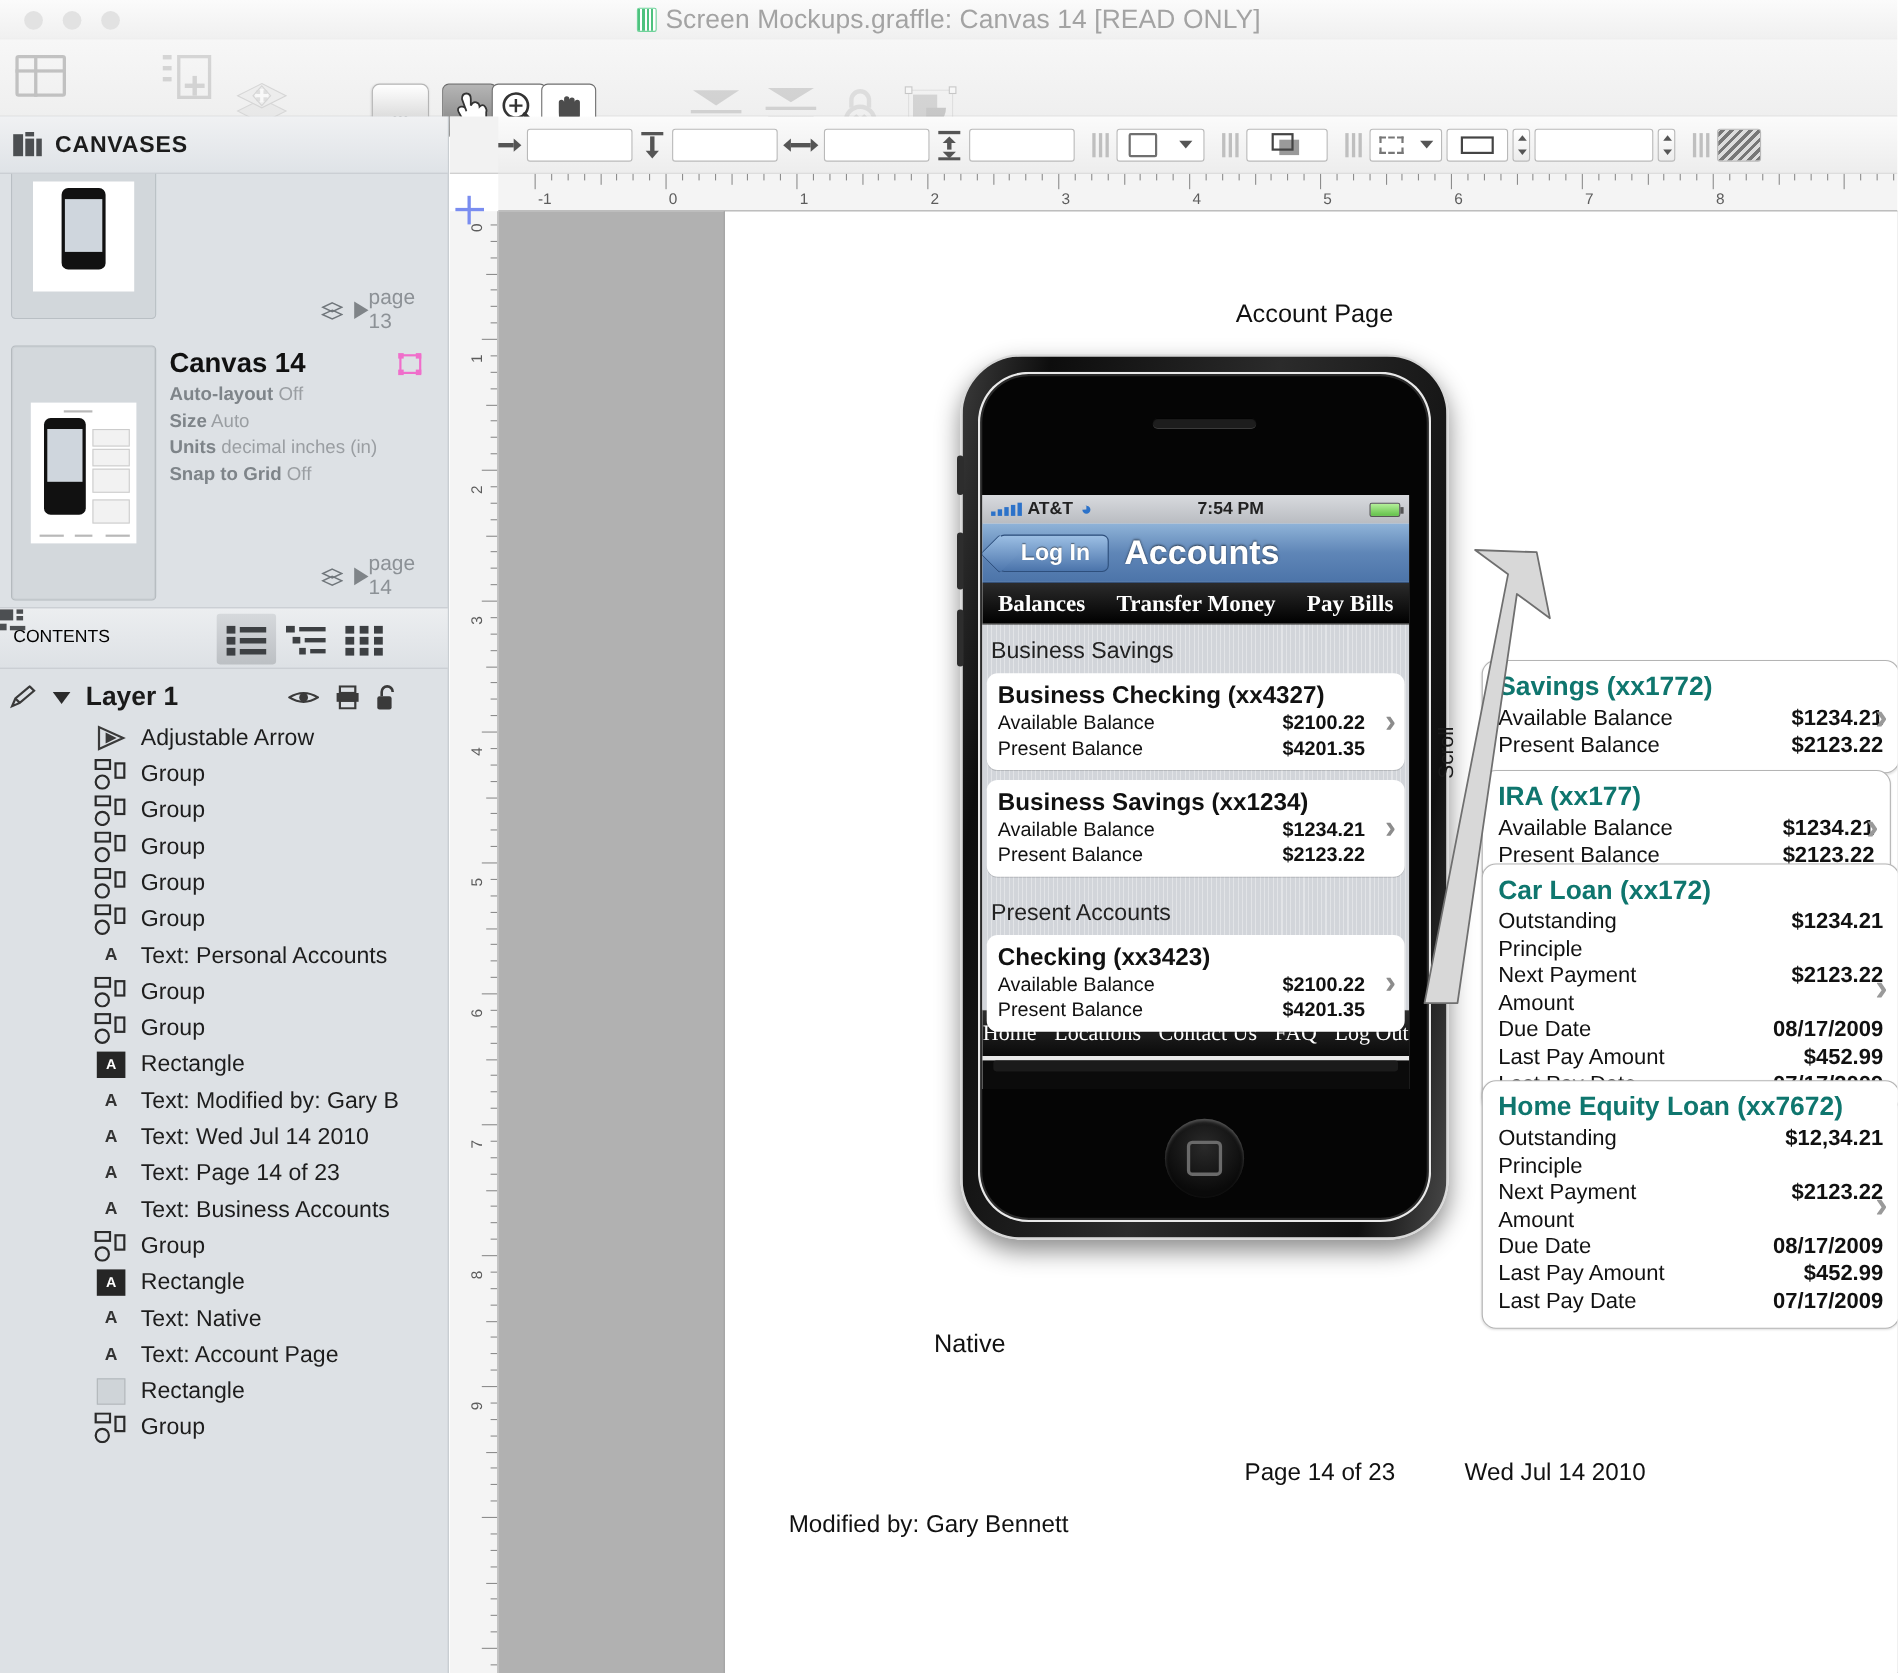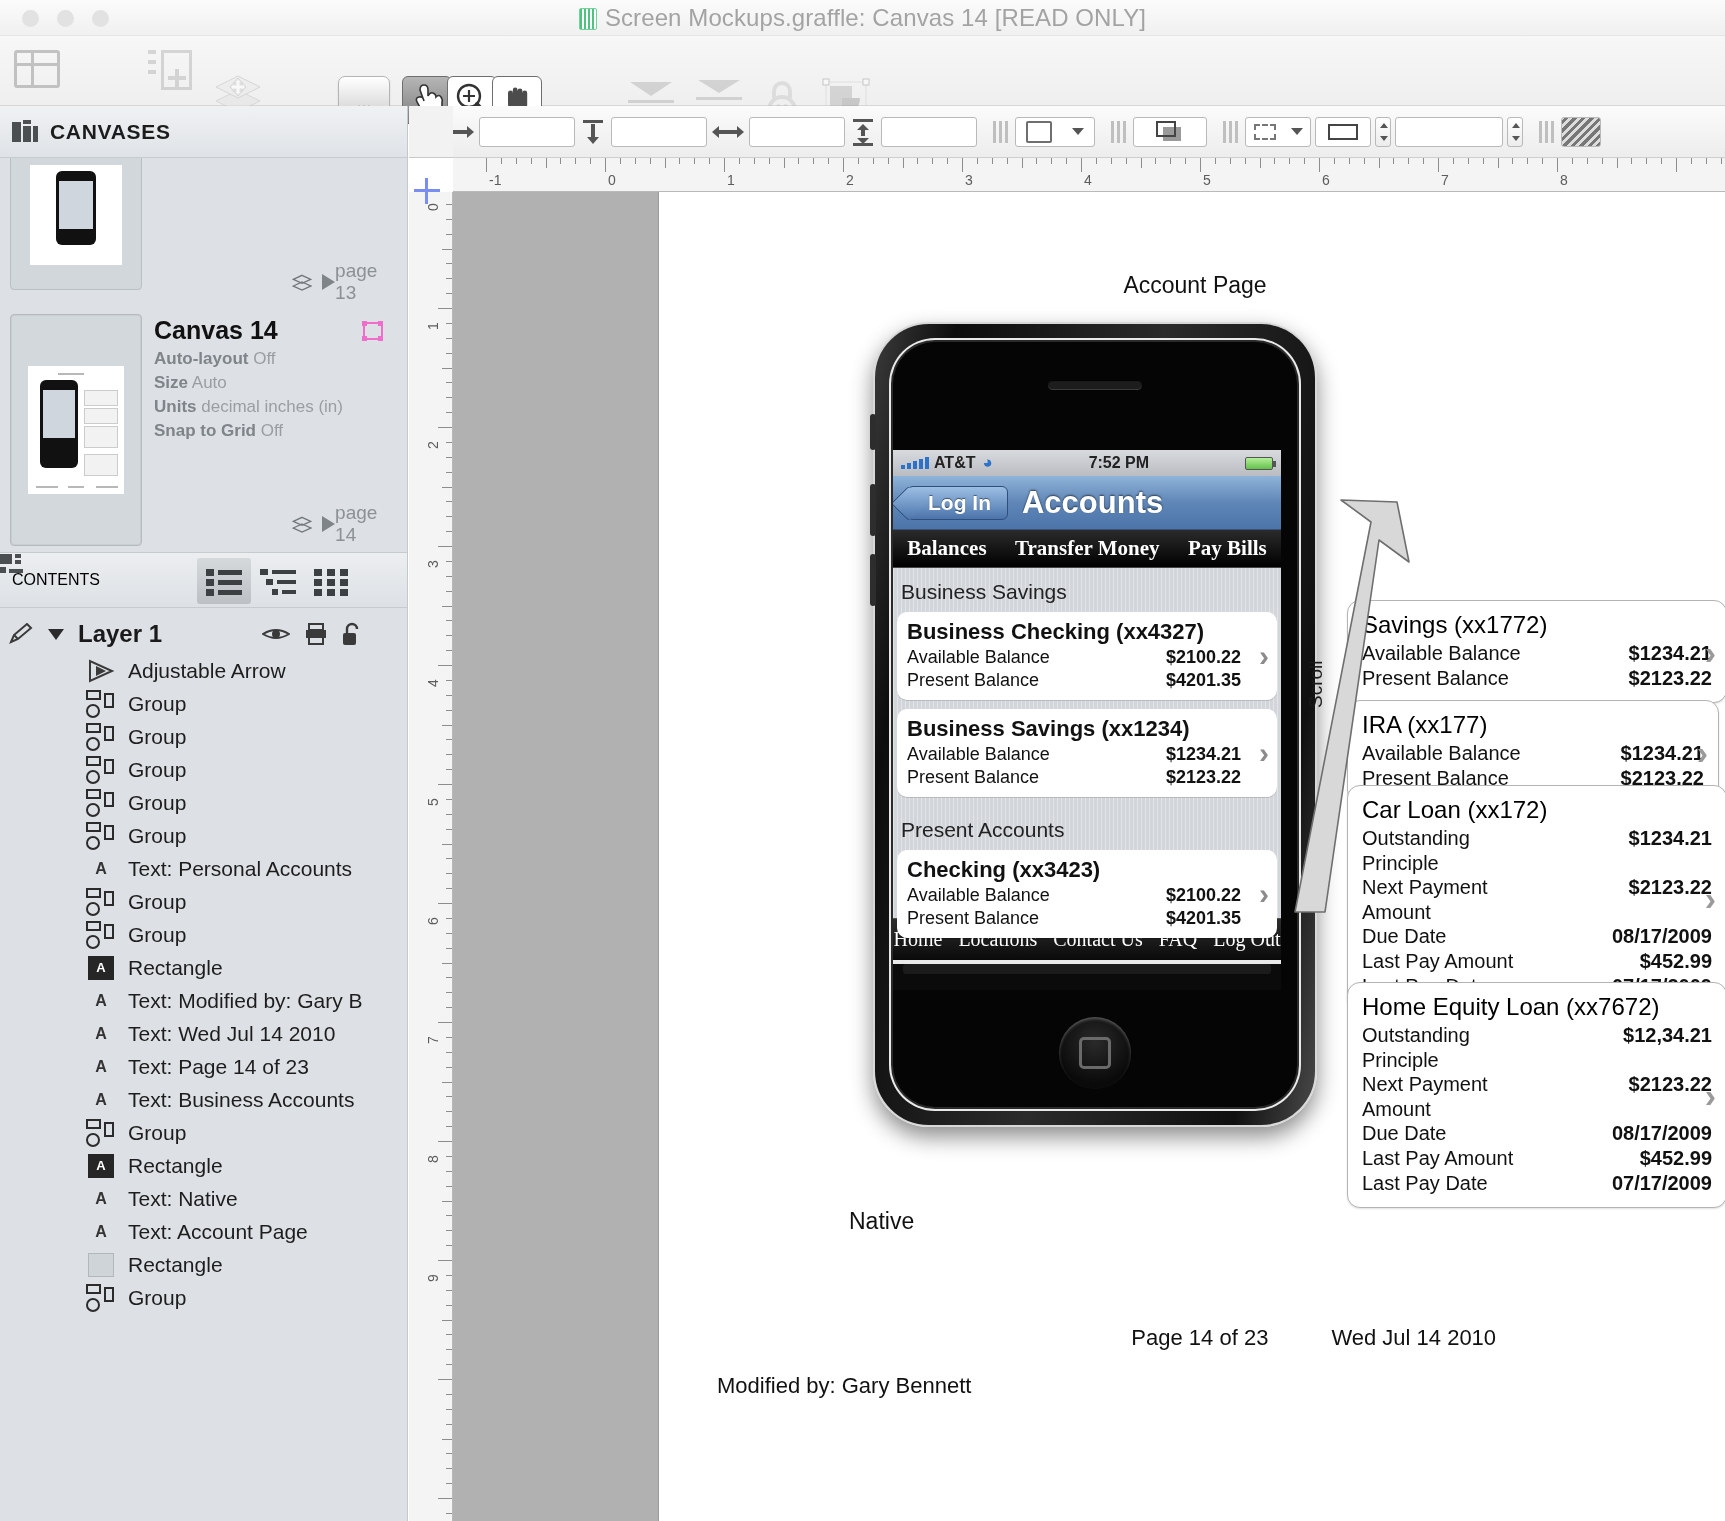--- a/index.html
+++ b/index.html
@@ -284,21 +284,21 @@
   }
   .screen-bottom { height:30px; background:#0b0b0b; }
   .screen-bar { height: 10px; background:#1b1b1b; margin: 4px 10px 0 10px; border-radius: 3px; }
 
   
   .cocard {
     position:absolute; background:#fff; border: 1px solid #b4b4b4;
     border-radius: 13px; padding: 10px 14px 12px 14px;
     box-shadow: 0 1px 2px rgba(0,0,0,.12);
   }
-  .cocard .ct { font-size: 24px; font-weight: normal; color:#000000; margin-bottom: 2px; }
+  .cocard .ct { font-size: 24px; font-weight: bold; color:#0f766e; margin-bottom: 2px; }
   .cocard .cr { display:flex; font-size: 20px; color:#111; line-height: 1.23; }
   .cocard .cr .k { flex:1; }
   .cocard .cr .v { font-weight: bold; text-align:right; min-width: 160px; }
   .cocard .cchev { position:absolute; right: 10px; top: 50%; transform: translateY(-50%);
     color:#9a9a9a; font-size: 34px; font-weight: bold; line-height: 1; }
   .scroll-lbl {
     position:absolute; font-size: 19px; color:#1a1a1a;
     transform: rotate(-90deg); transform-origin: left top; white-space:nowrap;
   }
 </style>
@@ -1010,21 +1010,21 @@
           <div class="status-bar">
             <div class="sig">
               <i style="height:4px"></i>
                 <i style="height:6px"></i>
                 <i style="height:8px"></i>
                 <i style="height:10px"></i>
                 <i style="height:12px"></i>
             </div>
             <span>AT&amp;T</span>
             <span class="wifi">◕</span>
-            <span class="clock">7:52 PM</span>
+            <span class="clock">7:54 PM</span>
             <span class="batt"></span>
           </div>
 
           <div class="nav-bar">
             <div class="back-btn">
               <span>Log In</span>
             </div>
             <div class="nav-title">Accounts</div>
           </div>
 

